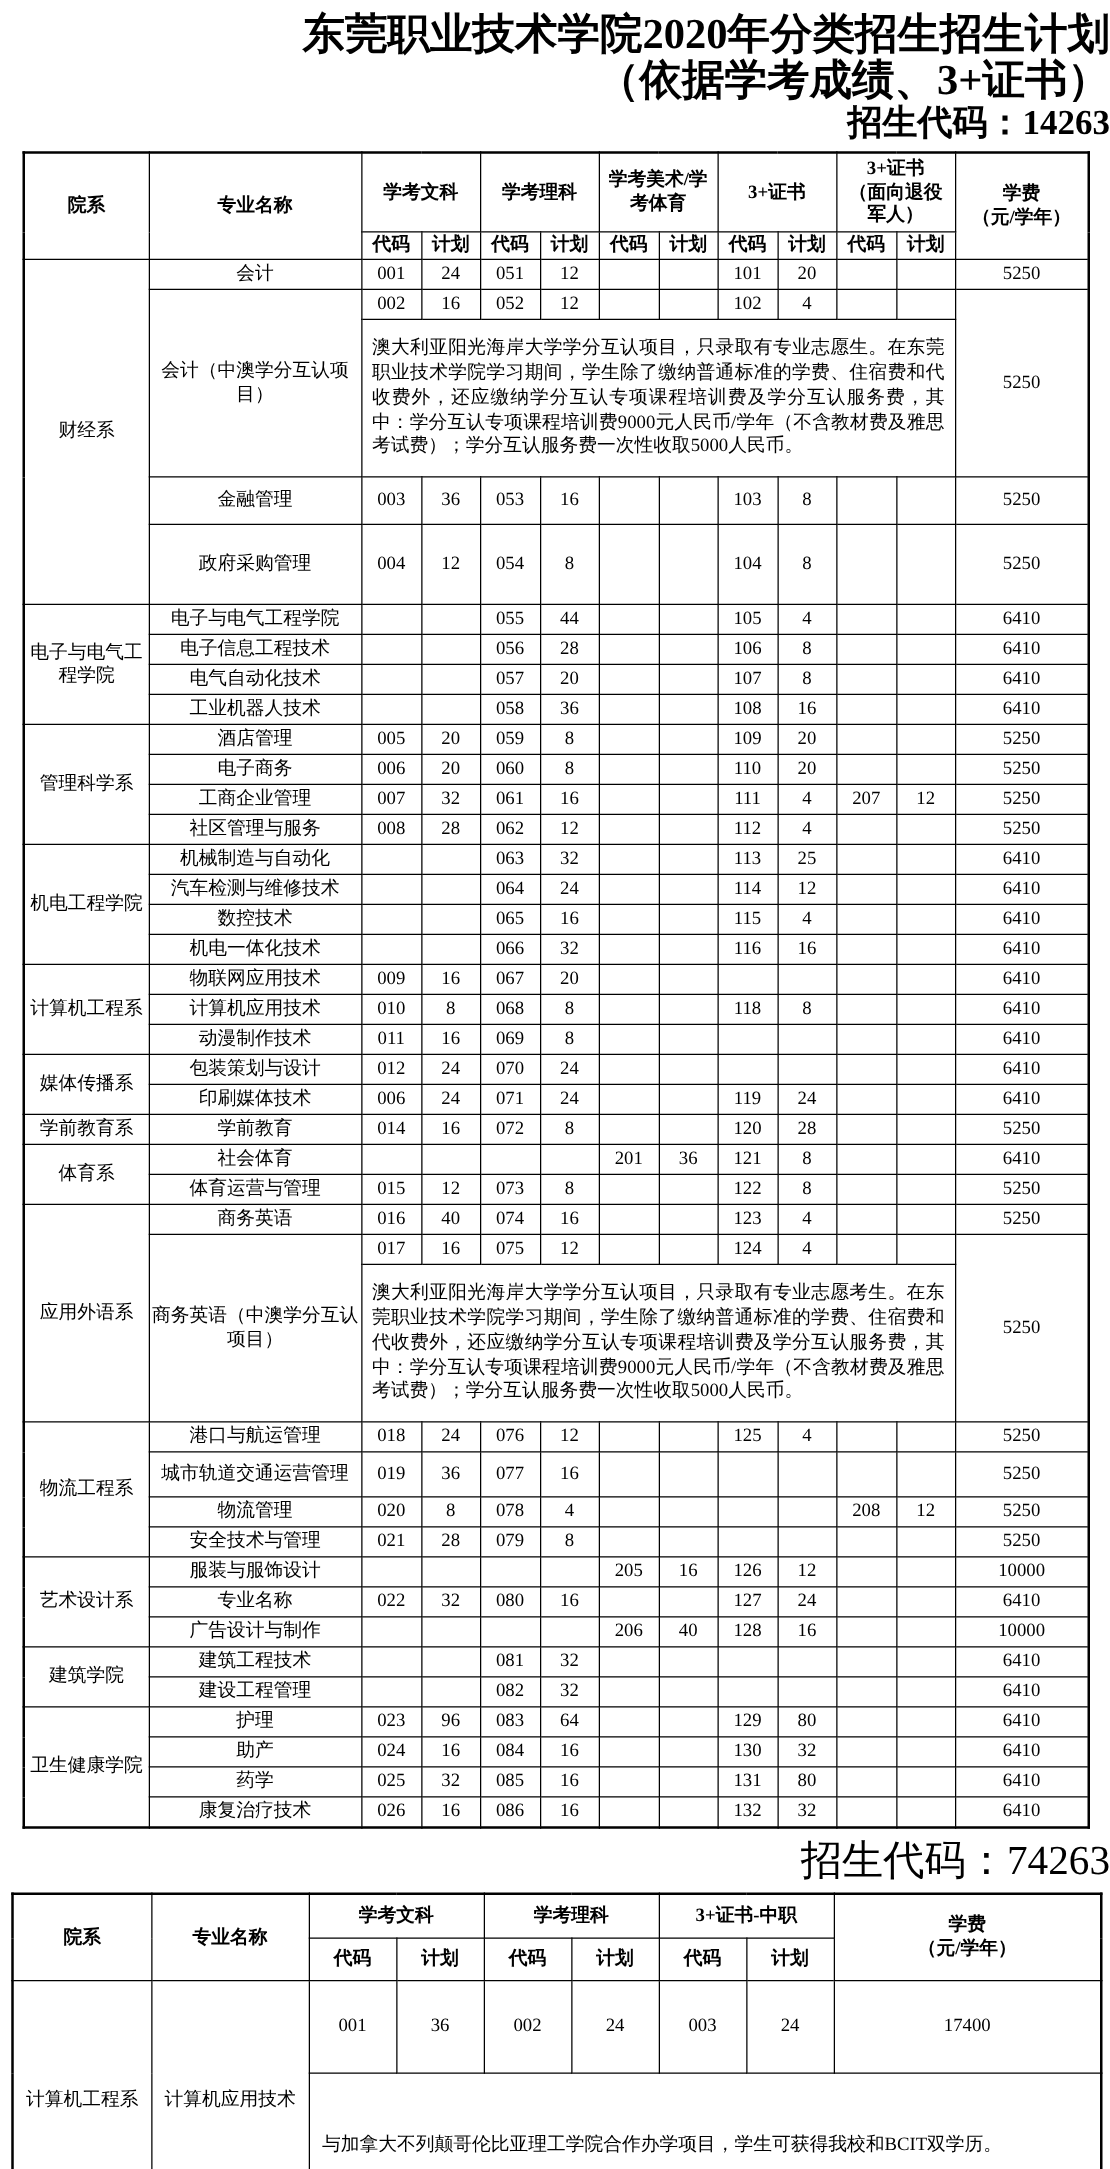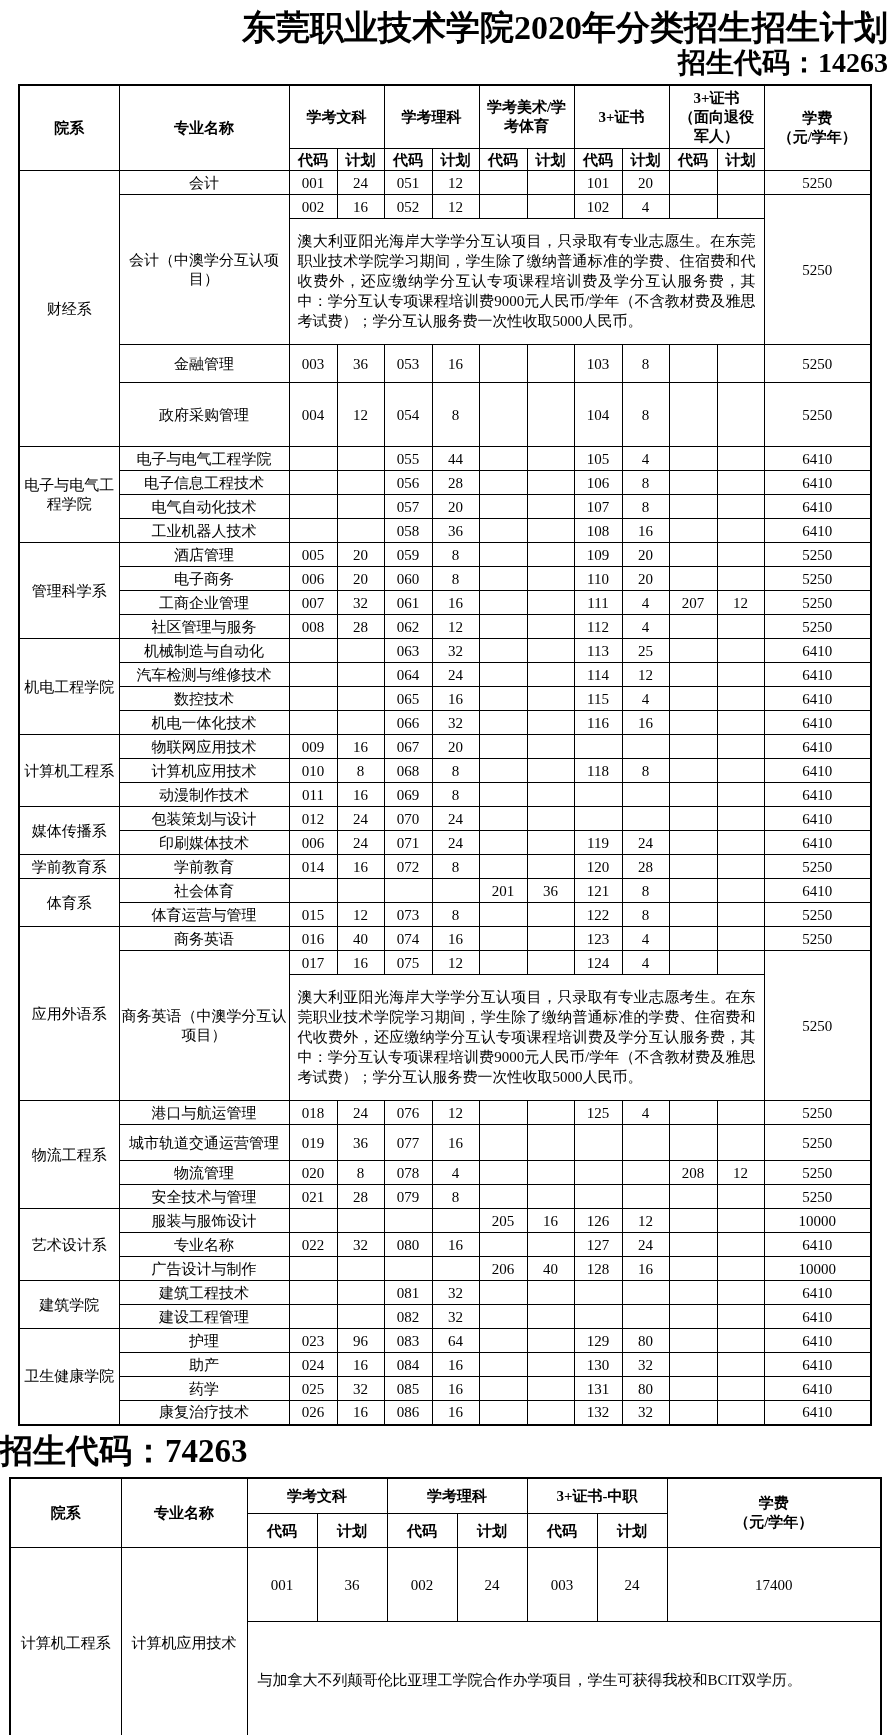--- a/index.html
+++ b/index.html
@@ -1,35 +1,36 @@
 <!DOCTYPE html>
 <html><head>
 <meta charset="utf-8">
 <style>
   html,body{margin:0;padding:0;background:#ffffff;}
   body{width:888px;color:#000;font-family:"Liberation Serif","DejaVu Serif",serif;}
   .title{text-align:right;font-weight:bold;line-height:1.08;padding-top:10px;}
   .t-l1,.t-l2{font-size:34px;}
   .t-l3{font-size:28px;margin-top:1px;}
-  .code-heading{text-align:left;font-weight:bold;font-size:33px;margin:3px 0 3px 0;}
+  .code-heading{text-align:right;font-weight:normal;font-size:33px;margin:3px 0 3px 0;}
   table{border-collapse:collapse;table-layout:fixed;border:2px solid #000;}
   #t1{width:852px;margin:6px 0 0 18px;}
   #t2{width:871px;margin:2px 0 0 9px;}
   td{border:1px solid #000;text-align:center;vertical-align:middle;font-size:15px;padding:0 1px;word-break:break-all;line-height:1.25;}
   tr{height:24px;}
   .hd{font-weight:bold;}
   .pre{white-space:pre-line;}
   .note{text-align:justify;padding:13px 8px;line-height:1.32;}
   .note2{text-align:left;padding:3px 10px;line-height:1.32;}
 </style>
 </head>
 <body>
 
 <div class="title">
   <div class="t-l1">东莞职业技术学院2020年分类招生招生计划</div>
+  <div class="t-l2">（依据学考成绩、3+证书）</div>
   <div class="t-l3">招生代码：14263</div>
 </div>
 
 <table id="t1">
 <colgroup>
       <col style="width:100px">
       <col style="width:170px">
       <col style="width:48px">
       <col style="width:47px">
       <col style="width:48px">

